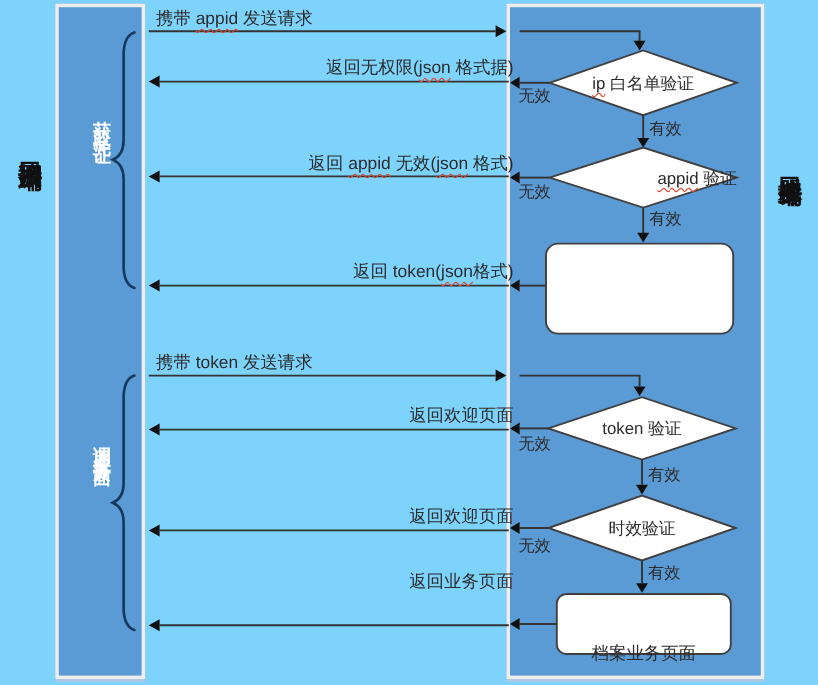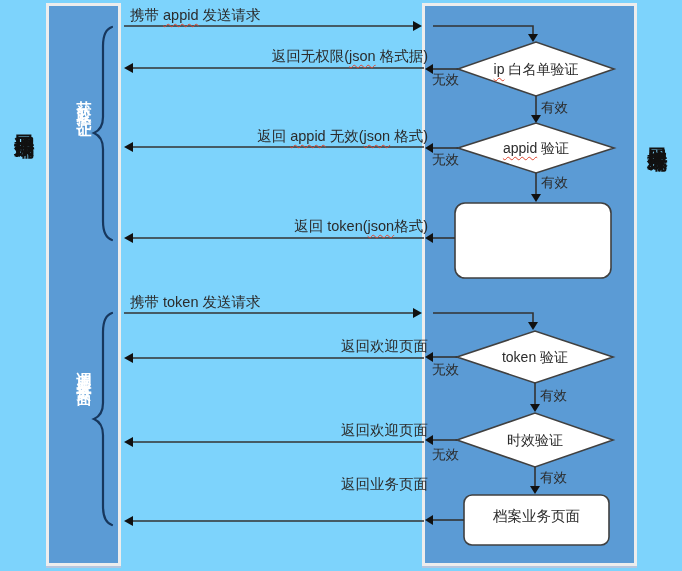--- a/index.html
+++ b/index.html
@@ -28,36 +28,36 @@
   #m3{right:254px;top:127px;}
   #m4{right:254px;top:217px;margin-left:32px;}
   #m5{left:130px;top:293px;text-align:right;}
   #m6{right:254px;top:337px;}
   #m7{right:254px;top:421px;}
   #m8{right:254px;top:475px;}
 
   
   .dlabel{position:absolute;width:156px;text-align:center;font-size:14px;white-space:nowrap;}
   #dl1{left:458px;top:61px;}
-  #dl2{left:458px;top:140px;}
+  #dl2{left:458px;top:140px;text-align:right;}
   #dl3{left:457px;top:349px;}
   #dl4{left:457px;top:432px;}
 
   
   .branch{position:absolute;font-size:13.5px;white-space:nowrap;}
   #iv1{left:432px;top:71px;}  #vv1{left:541px;top:99px;}
   #iv2{left:432px;top:151px;} #vv2{left:541px;top:174px;}
   #iv3{left:432px;top:361px;} #vv3{left:540px;top:387px;}
   #iv4{left:432px;top:446px;} #vv4{left:540px;top:469px;}
 
   
   .box1-text{position:absolute;left:461px;top:206px;width:150px;font-size:13px;line-height:24px;}
   .box1-text .ln{white-space:nowrap;}
   .box1-text .ln3{font-size:12.5px;}
-  .box2-text{position:absolute;left:464px;top:507px;width:145px;text-align:center;font-size:14.5px;white-space:nowrap;}
+  .box2-text{position:absolute;left:464px;top:535px;width:145px;text-align:center;font-size:14.5px;white-space:nowrap;}
 
   
   .sq{text-decoration-line:underline;text-decoration-style:wavy;text-decoration-color:#e0452f;text-decoration-thickness:1px;text-underline-offset:3px;}
 
   svg#wires{position:absolute;left:0;top:0;pointer-events:none;}
   svg#wires line,svg#wires polyline,svg#wires path{stroke:#333;stroke-width:1.6;fill:none;}
   svg#wires polygon.head{fill:#111;stroke:none;}
   svg#wires polygon.shape{fill:#ffffff;stroke:#404040;stroke-width:1.6;}
   svg#wires rect.shape{fill:#ffffff;stroke:#404040;stroke-width:1.6;}
   svg#wires path.brace{stroke:#17375d;stroke-width:2.2;stroke-linecap:round;}

